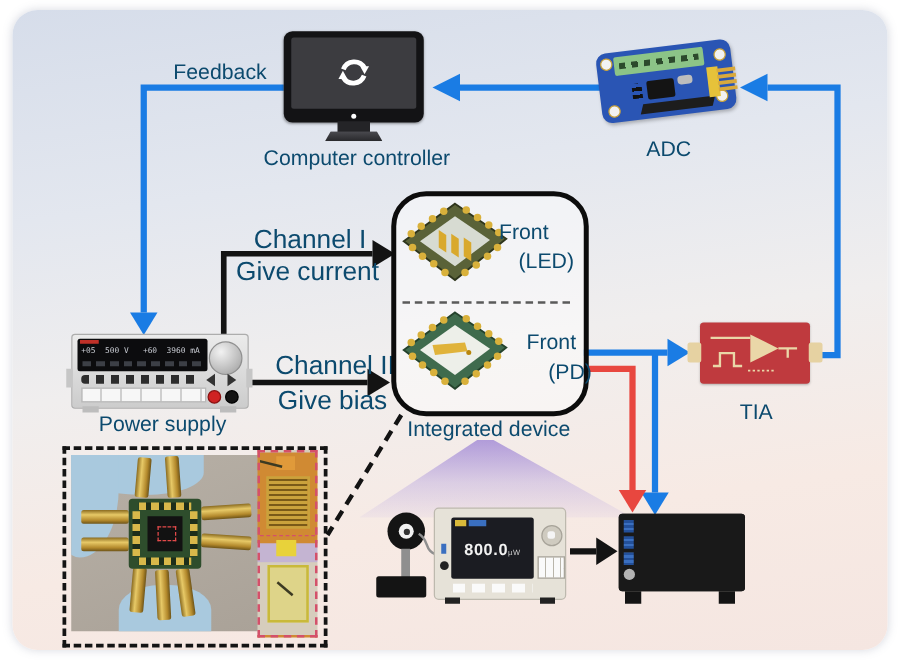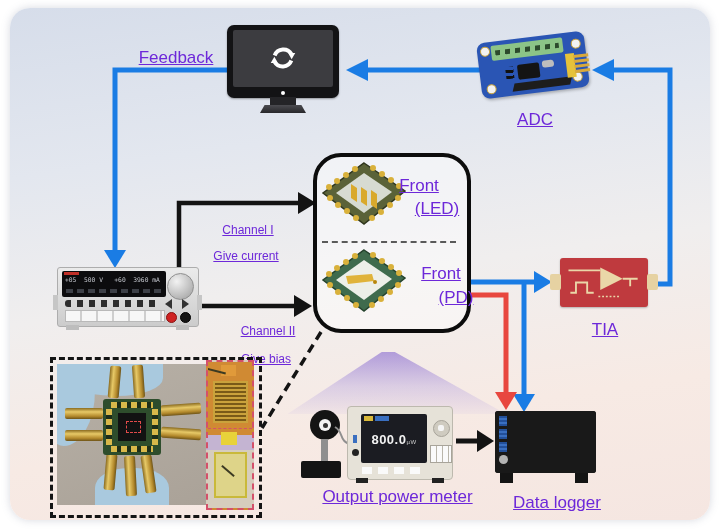--- a/index.html
+++ b/index.html
@@ -2,22 +2,22 @@
 <html><head>
 <meta charset="utf-8">
 <style>
   html,body{margin:0;padding:0;background:#ffffff;}
   #stage{position:relative;width:720px;height:530px;background:#ffffff;overflow:hidden;
          font-family:"Liberation Sans",sans-serif;}
   .card{position:absolute;left:10px;top:8px;width:700px;height:512px;border-radius:20px;
         background:linear-gradient(172deg,#d6ddea 0%,#e3e7ef 28%,#f0eeee 52%,#f7eae4 76%,#f5e6e1 100%);
         box-shadow:0 0 8px rgba(110,120,145,.28);}
   .abs{position:absolute;}
-  .lbl{position:absolute;font-size:17px;color:#6d28d9;text-align:center;white-space:nowrap;text-decoration:underline;}
-  .lbl-s{font-size:12px;margin-top:43px;}
+  .lbl{position:absolute;font-size:17px;color:#0c4a6e;text-align:center;white-space:nowrap;}
+  .lbl-s{font-size:21px;}
 
   
   .mon-frame{left:227px;top:25px;width:112px;height:73px;background:#131315;border-radius:7px;
              box-shadow:0 1px 2px rgba(0,0,0,.35);}
   .mon-screen{left:6px;top:5px;width:100px;height:57px;background:#3c3c40;border-radius:2px;}
   .mon-dot{left:54px;top:66px;width:4px;height:4px;border-radius:50%;background:#fff;}
   .mon-neck{left:270px;top:97px;width:26px;height:9px;background:#242427;}
   .mon-base{left:260px;top:105px;width:46px;height:8px;background:linear-gradient(#4b4b50,#28282b);
             clip-path:polygon(10% 0,90% 0,100% 100%,0 100%);}
 
@@ -200,20 +200,21 @@
         <path d="M10.2 17 A11 11 0 0 1 30 15.5" stroke="#fff" stroke-width="4.6" fill="none"></path>
         <polygon points="26,14 34.4,14 30.2,21.6" fill="#fff"></polygon>
         <path d="M29.8 23 A11 11 0 0 1 10 24.5" stroke="#fff" stroke-width="4.6" fill="none"></path>
         <polygon points="5.6,26 14,26 9.8,18.4" fill="#fff"></polygon>
       </svg>
     </div>
     <div class="abs mon-dot"></div>
   </div>
   <div class="abs mon-neck"></div>
   <div class="abs mon-base"></div>
+  <div class="lbl" style="left:203px;top:117px;width:165px">Computer controller</div>
   <div class="lbl" style="left:128px;top:48px;width:96px">Feedback</div>
 
   <div class="abs adc">
     <div class="term">
         <i></i>
       </div>
     <div class="hole" style="left:3px;top:4px"></div>
     <div class="hole" style="left:94px;top:7px"></div>
     <div class="hole" style="left:5px;top:42px"></div>
     <div class="hole" style="left:92px;top:40px"></div>
@@ -240,20 +241,21 @@
     <div class="tri" style="left:124px;border-left:7px solid #333"></div>
     <div class="row1"></div>
     <div class="row2"></div>
     <div class="term" style="left:108px;background:#cf2323;border:1px solid #8a1111"></div>
     <div class="term" style="left:122px;background:#131313;border:1px solid #000"></div>
     <div class="ear" style="left:-5px"></div>
     <div class="ear" style="left:139px"></div>
     <div class="foot" style="left:8px"></div>
     <div class="foot" style="left:118px"></div>
   </div>
+  <div class="lbl" style="left:70px;top:330px;width:120px">Power supply</div>
 
   <div class="lbl lbl-s" style="left:190px;top:180px;width:116px">Channel I</div>
   <div class="lbl lbl-s" style="left:214px;top:281px;width:108px">Channel II</div>
   <div class="lbl lbl-s" style="left:182px;top:206px;width:128px">Give current</div>
   <div class="lbl lbl-s" style="left:218px;top:309px;width:96px">Give bias</div>
 
   <div class="abs idev"></div>
   <div class="abs idev-divider"></div>
 
   <svg class="abs" style="left:320px;top:160px" width="88" height="80" viewBox="0 0 88 80">
@@ -303,20 +305,21 @@
         <circle cx="27" cy="50" r="3"></circle>
         <circle cx="18" cy="44" r="3"></circle>
         <circle cx="10" cy="37" r="3"></circle>
     </g>
     <polygon points="44,12 72,31 44,52 16,32" fill="#edefe9"></polygon>
     <polygon points="26,28 52,26 54,33 28,36" fill="#e0b33a"></polygon>
     <circle cx="55" cy="34" r="2" fill="#b8860b"></circle>
   </svg>
   <div class="lbl" style="left:414px;top:264px;width:54px">Front</div>
   <div class="lbl" style="left:427px;top:288px;width:58px">(PD)</div>
+  <div class="lbl" style="left:320px;top:334px;width:142px">Integrated device</div>
 
   <div class="abs tia">
     <div class="tab" style="left:-10px"></div>
     <div class="tab" style="left:87px"></div>
     <svg class="abs" style="left:4px;top:3px" width="80" height="43" viewBox="0 0 84 46">
       <path d="M4 10 H38" stroke="#ead7a8" stroke-width="2" fill="none"></path>
       <polygon points="38,7 38,31 62,19" fill="#ead7a8"></polygon>
       <path d="M62 19 H78 M70 19 V27" stroke="#ead7a8" stroke-width="2" fill="none"></path>
       <path d="M6 34 H12 V23 H24 V34 H31" stroke="#ead7a8" stroke-width="2" fill="none"></path>
       <path d="M36 38 H58" stroke="#ead7a8" stroke-width="1.5" stroke-dasharray="2 2" fill="none"></path>
@@ -342,21 +345,20 @@
     <div class="btns"></div>
     <div class="dpad">
         <i></i>
       </div>
     <div class="grid"></div>
     <div class="led"></div>
     <div class="pwr"></div>
     <div class="foot" style="left:8px"></div>
     <div class="foot" style="left:84px"></div>
   </div>
-  <div class="lbl" style="left:305px;top:487px;width:185px">Output power meter</div>
 
   <div class="abs dl">
     <div class="panel">
       <span class="dot" style="top:6px"></span>
       <span class="dot" style="top:20px"></span>
       <span class="dot" style="top:34px"></span>
       <div class="scr">
         <svg width="72" height="44" viewBox="0 0 74 46">
           <g stroke="#ccd6e0" stroke-width="0.7">
             <path d="M16 2 V40 M26 2 V40 M36 2 V40 M46 2 V40 M56 2 V40 M66 2 V40"></path>
@@ -371,21 +373,20 @@
     </div>
     <div class="foot" style="left:5px"></div>
     <div class="foot" style="left:80px"></div>
   </div>
   <div class="abs dl side">
     <span class="dl-conn" style="top:5px"></span>
     <span class="dl-conn" style="top:18px"></span>
     <span class="dl-conn" style="top:31px"></span>
     <span class="dl-knob"></span>
   </div>
-  <div class="lbl" style="left:487px;top:493px;width:140px">Data logger</div>
 
   <div class="abs inset"></div>
   <div class="abs photo">
     <div class="glove" style="left:-12px;top:-14px;width:118px;height:46px;border-radius:0 0 45% 70%"></div>
     <div class="glove" style="left:-14px;top:-10px;width:52px;height:92px;border-radius:0 0 60% 40%"></div>
     <div class="glove" style="left:38px;top:104px;width:74px;height:44px;border-radius:45% 45% 0 0"></div>
 
     <div class="sma" style="left:52px;top:2px;width:11px;height:32px;transform:rotate(5deg)"></div>
     <div class="sma" style="left:76px;top:1px;width:11px;height:33px;transform:rotate(-4deg)"></div>
     <div class="sma" style="left:48px;top:90px;width:11px;height:36px;transform:rotate(5deg)"></div>

